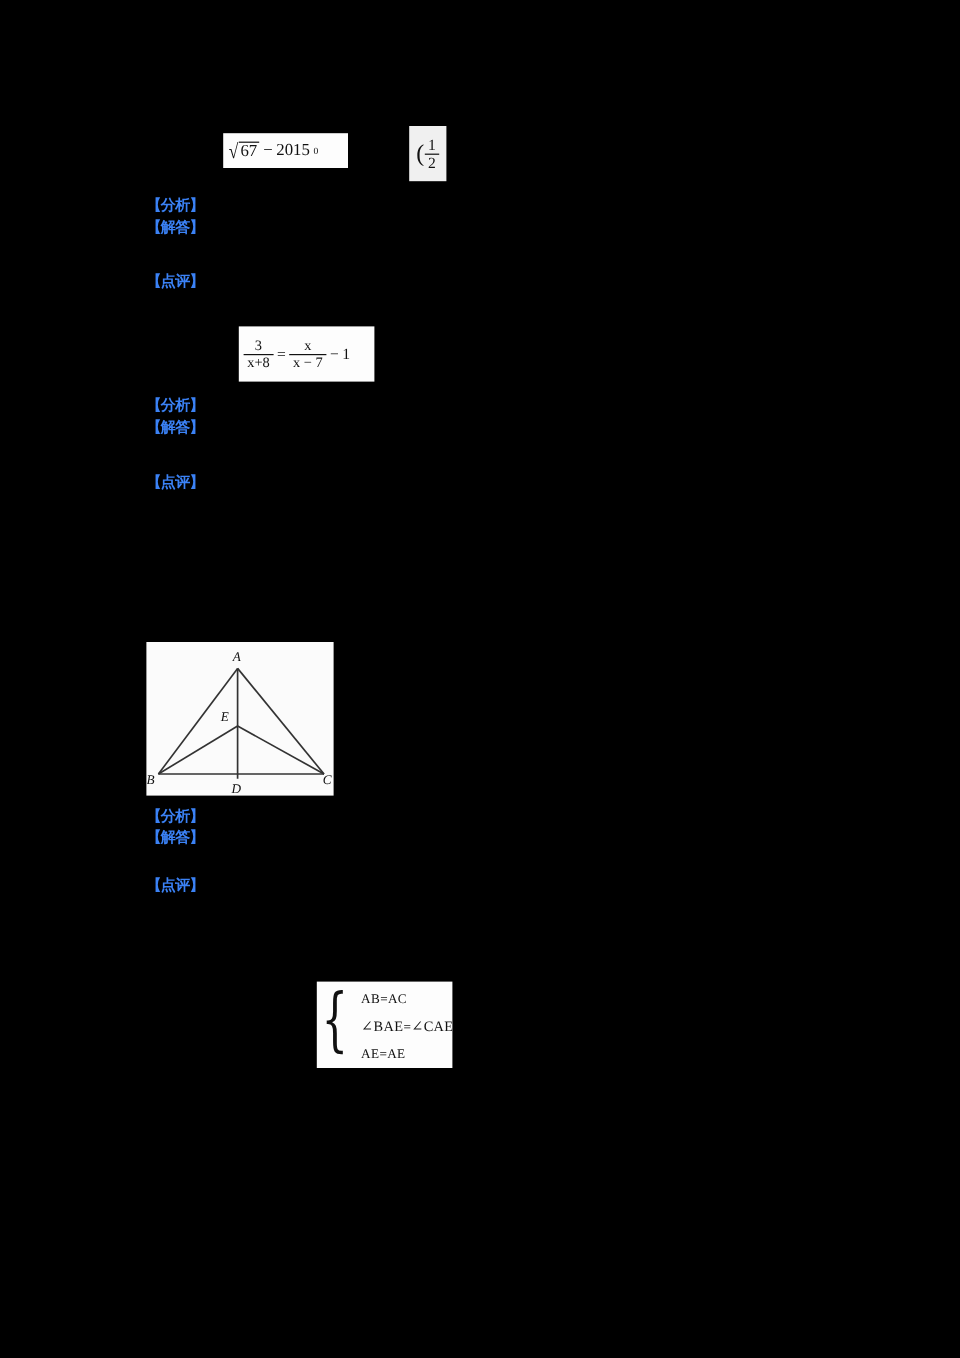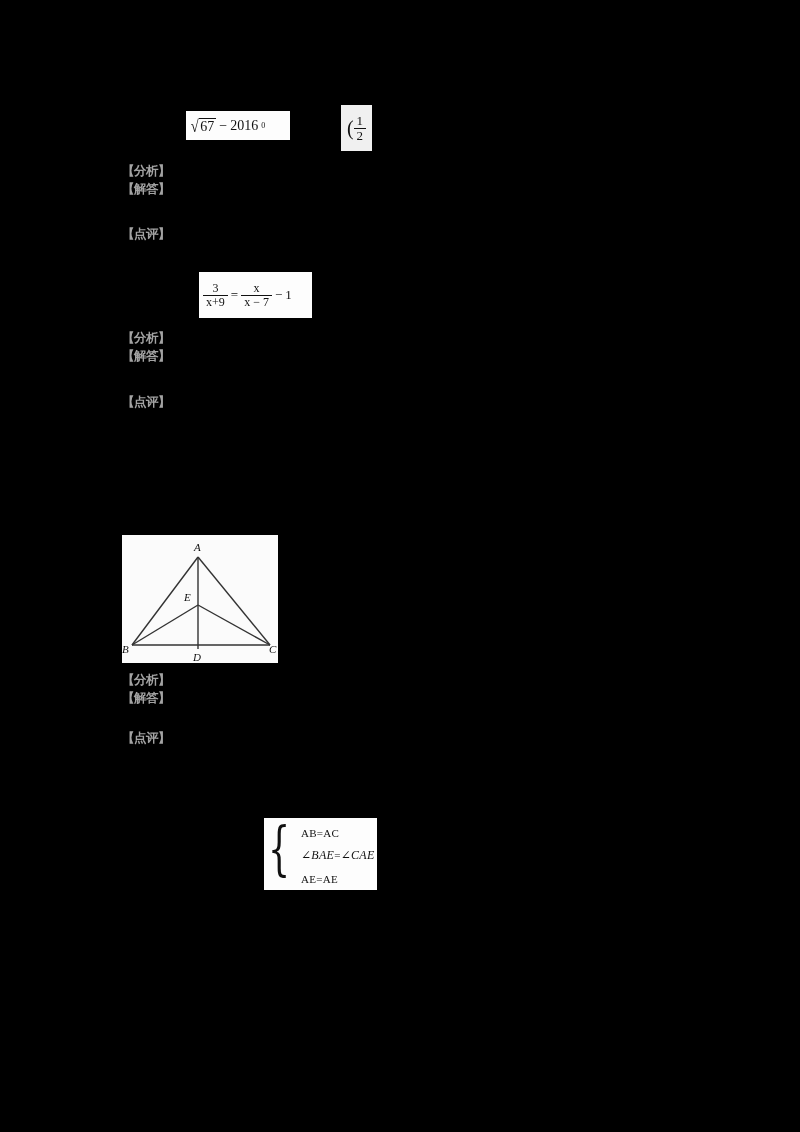--- a/index.html
+++ b/index.html
@@ -28,21 +28,21 @@
     position: absolute;
     background: #fdfdfd;
     color: #111111;
     overflow: hidden;
     box-sizing: border-box;
   }
 
   
   .blue-label {
     position: absolute;
-    color: #a3a3a3;
+    color: #3b82f6;
     font-family: "DejaVu Sans", sans-serif;
     font-weight: bold;
     font-size: 12.5px;
     letter-spacing: -0.5px;
     line-height: 16px;
     white-space: nowrap;
   }
 
   
   .mrow {
@@ -144,35 +144,35 @@
     display: flex;
     flex-direction: column;
     justify-content: space-around;
     padding-left: 2px;
   }
   .brace-lines div {
     white-space: nowrap;
     letter-spacing: 0.3px;
     font-family: "Liberation Serif", "DejaVu Serif", serif;
   }
-  .angle { font-size: 12px; font-style: italic; }
+  .angle { font-size: 12px; }
 </style>
 </head>
 <body>
 
 <div class="page">
 
   <div class="formula-img" id="expr-sqrt">
     <span class="mrow">
       <span class="sqrt">
         <span class="radical">√</span>
         <span class="radicand">67</span>
       </span>
       <span>−</span>
-      <span>2016</span>
+      <span>2015</span>
         <sup class="exp">0</sup>
     </span>
   </div>
 
   <div class="formula-img" id="expr-half">
     <span class="mrow">
       <span class="paren">(</span>
       <span class="frac">
         <span class="num">1</span>
         <span class="den">2</span>
@@ -181,21 +181,21 @@
   </div>
 
   <div class="blue-label" style="left:122px; top:163px;">【分析】</div>
   <div class="blue-label" style="left:122px; top:181px;">【解答】</div>
   <div class="blue-label" style="left:122px; top:226px;">【点评】</div>
 
   <div class="formula-img" id="expr-eq">
     <span class="mrow">
       <span class="frac">
         <span class="num">3</span>
-        <span class="den">x+9</span>
+        <span class="den">x+8</span>
       </span>
       <span>=</span>
       <span class="frac">
         <span class="num">x</span>
         <span class="den">x − 7</span>
       </span>
       <span>−</span>
       <span>1</span>
     </span>
   </div>

